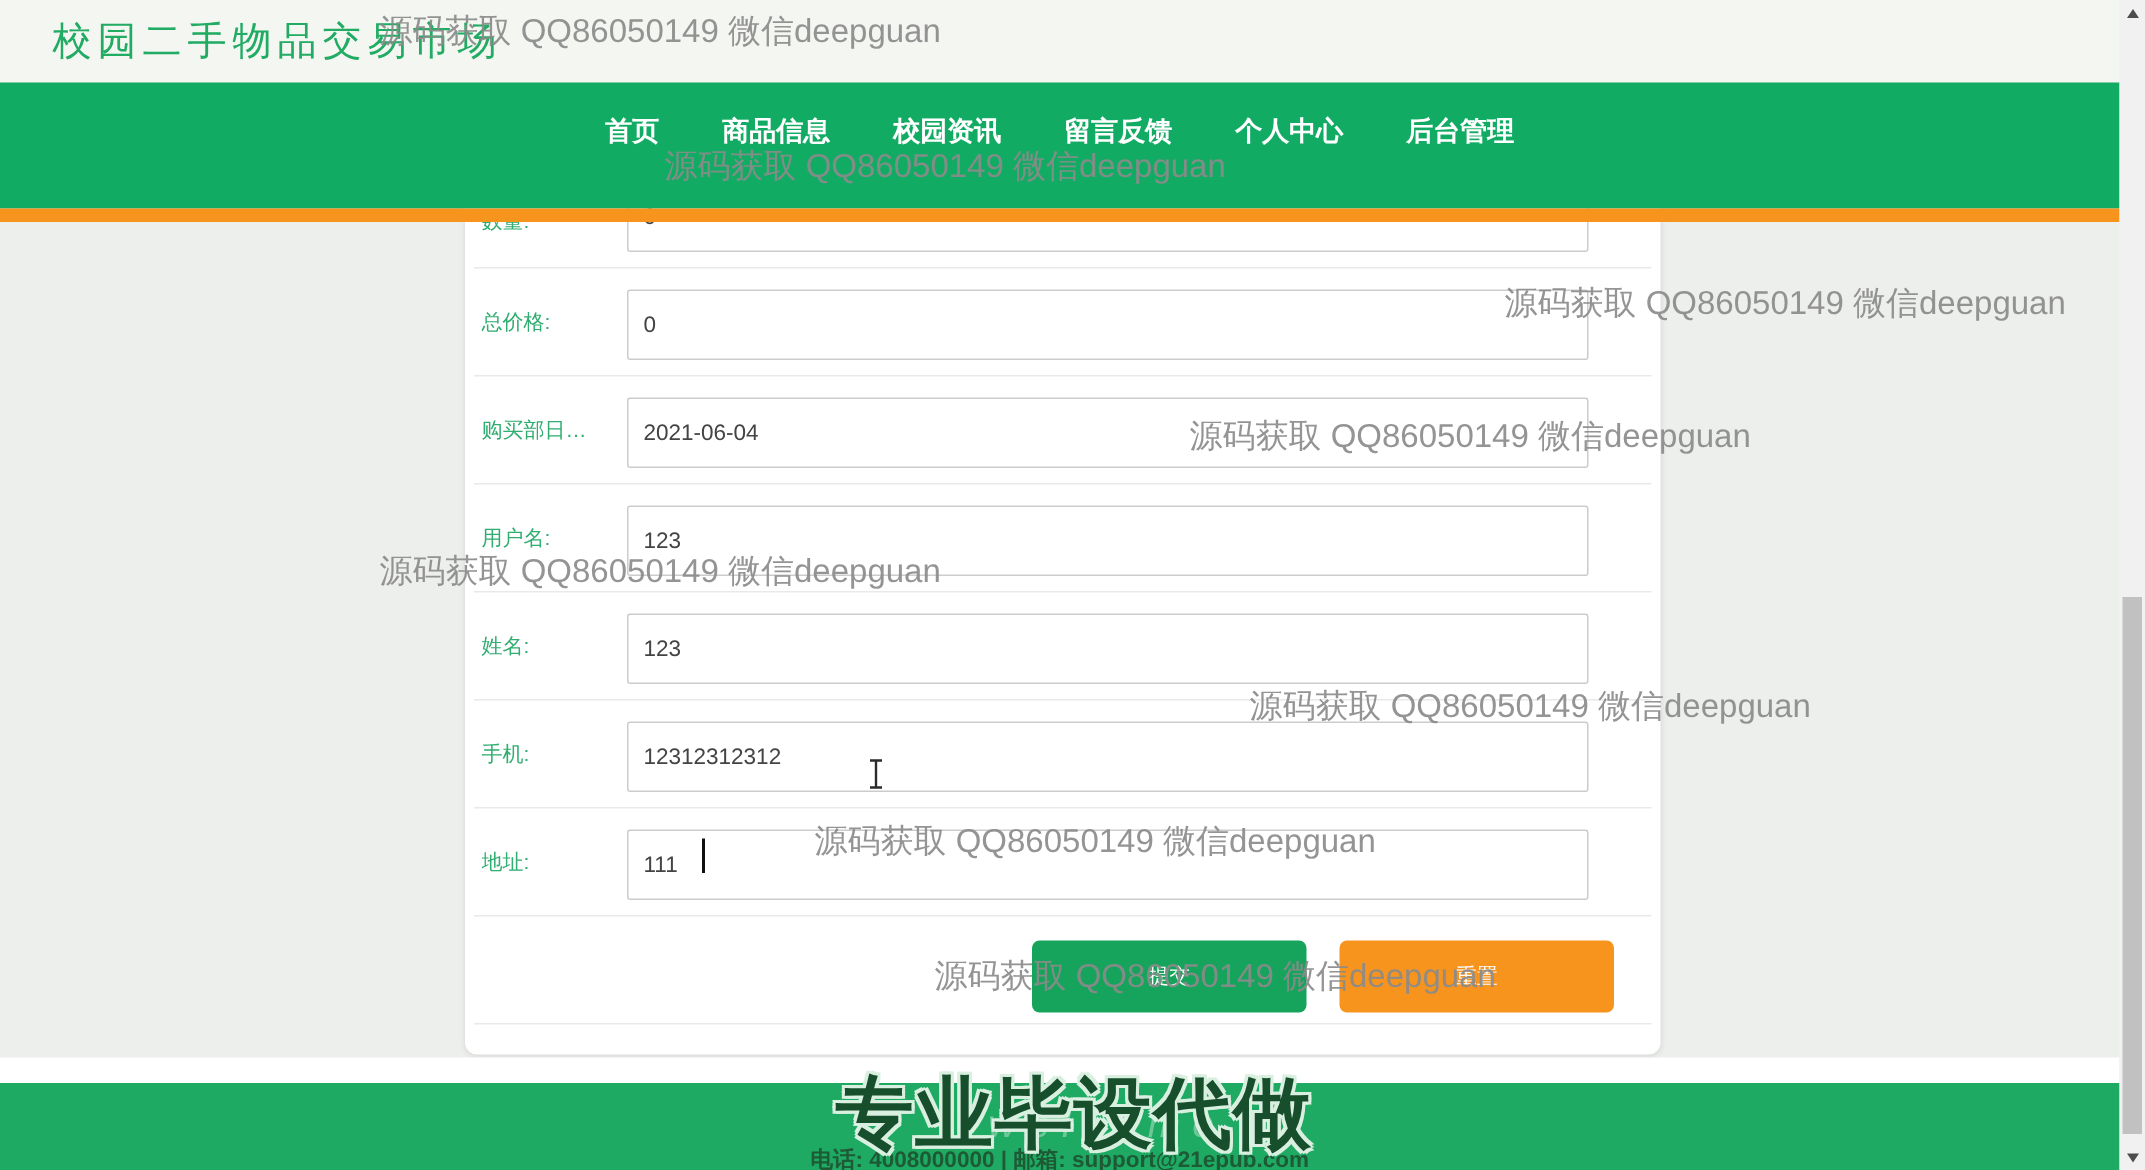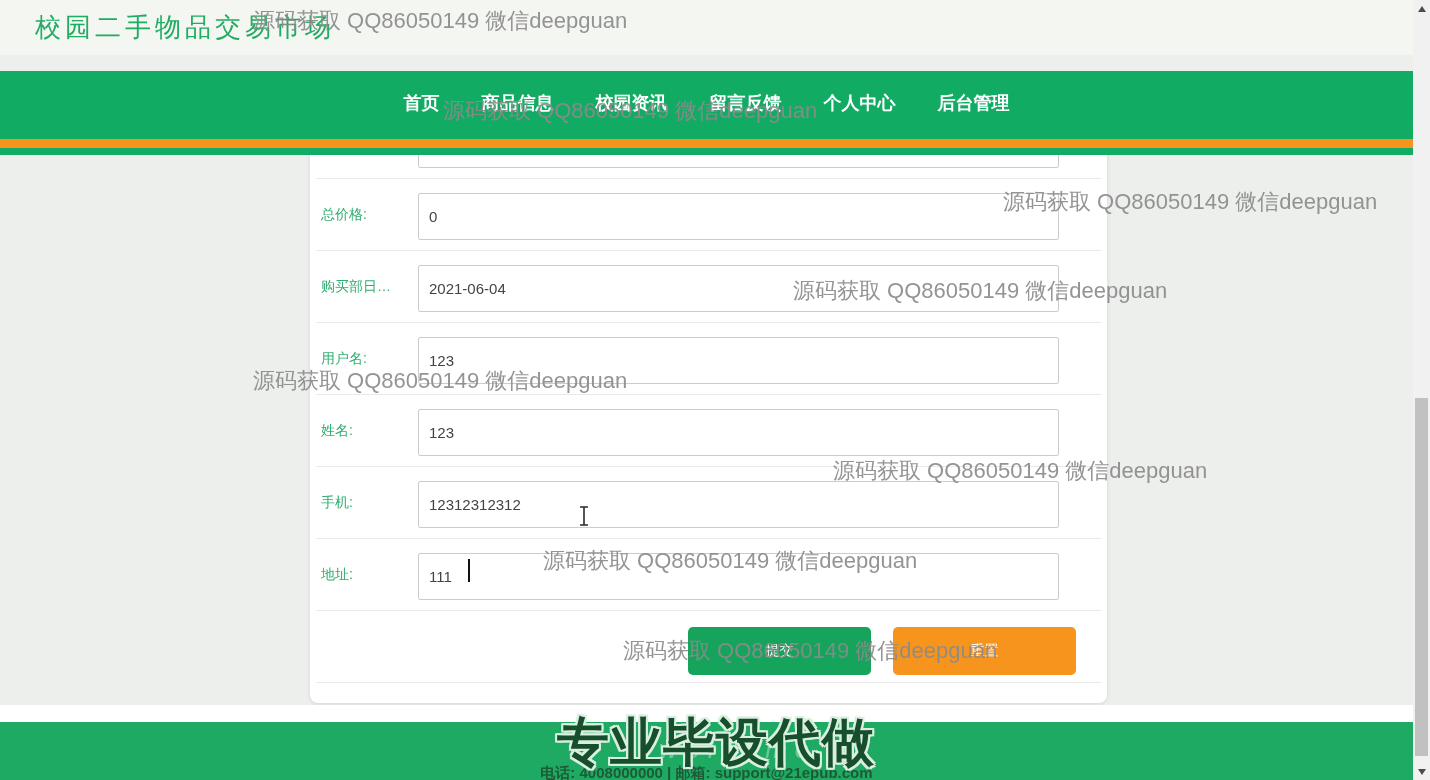--- a/index.html
+++ b/index.html
@@ -6,21 +6,21 @@
   .page {
     position:relative; width:1430px; height:780px; overflow:hidden;
     background:#edefec;
     font-family:"Liberation Sans","DejaVu Sans",sans-serif;
   }
   
   .site-header { position:absolute; left:0; top:0; width:1413px; height:55px; background:#f4f6f2; z-index:10; }
   .site-title { position:absolute; left:35px; top:10px; font-size:26px; letter-spacing:4px; font-weight:normal; color:#21ab63; cursor:pointer; white-space:nowrap; }
   
   .main-nav { position:absolute; left:0; top:55px; width:1413px; height:84px; background:#12ab64; z-index:10;
-    display:flex; justify-content:center; align-items:center; gap:42px; padding-bottom:20px; box-sizing:border-box;margin-top:16px; }
+    display:flex; justify-content:center; align-items:center; gap:42px; padding-bottom:20px; box-sizing:border-box; }
   .nav-item { color:#ffffff; font-size:18px; font-weight:bold; text-decoration:none; cursor:pointer; white-space:nowrap; }
   .accent-stripe { position:absolute; left:0; top:139px; width:1413px; height:9px; background:#f7941e; z-index:10; }
   
   .form-card { position:absolute; left:310px; top:107px; width:797px; height:596px; background:#ffffff;
     border-radius:8px; box-shadow:0 1px 4px rgba(0,0,0,0.10); z-index:1; box-sizing:border-box; padding:0 6px; }
   .form-row { position:relative; height:71px; border-bottom:1px solid #e9e9e9; }
   .row-label { position:absolute; left:5px; top:50%; transform:translateY(-50%); font-size:14px; color:#30ad70; white-space:nowrap; max-width:92px; overflow:hidden; }
   .row-first .row-label { top:32px; transform:none; }
   .text-input { position:absolute; left:102px; top:14px; width:641px; height:47px; box-sizing:border-box;
     border:1px solid #cccccc; border-radius:2px; padding:0 10px; font-size:15px; color:#444;

